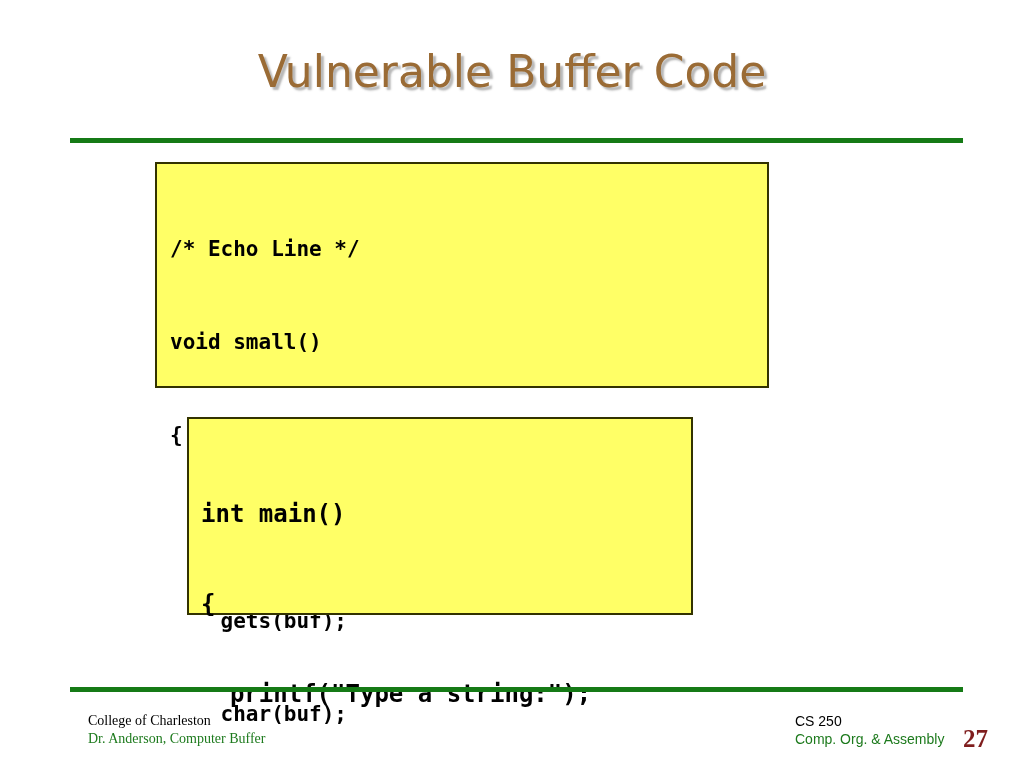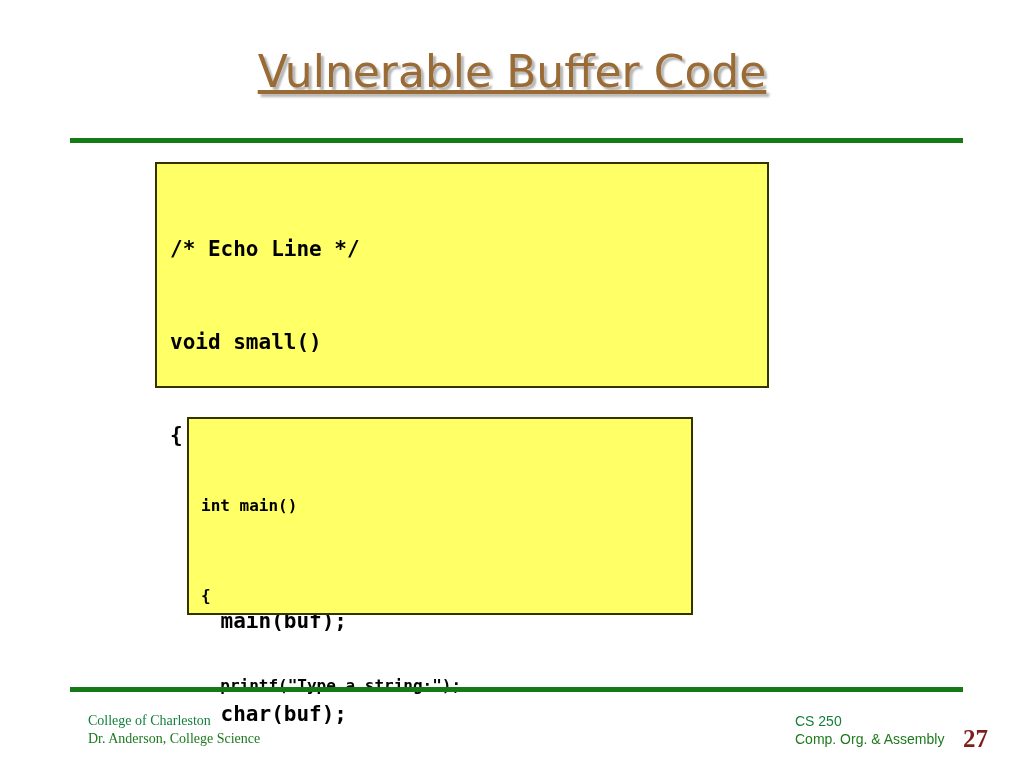--- a/index.html
+++ b/index.html
@@ -27,21 +27,20 @@
     top: 46px;
     width: 1024px;
     text-align: center;
     font-family: "DejaVu Sans", sans-serif;
     font-size: 44px;
     font-weight: 400;
     letter-spacing: 0px;
     color: #9a6b35;
     text-shadow: 3px 3px 2px rgba(170,170,170,0.85);
     white-space: nowrap;
-    text-decoration: underline;
   }
 
   
   .rule {
     position: absolute;
     left: 70px;
     width: 893px;
     height: 5px;
     background: #157a16;
   }
@@ -66,23 +65,23 @@
     height: 226px;
     font-size: 21px;
     line-height: 31px;
     padding: 8px 0 0 13px;
   }
   .code-box-2 {
     left: 187px;
     top: 417px;
     width: 506px;
     height: 198px;
-    font-size: 16px;
+    font-size: 24px;
     line-height: 30px;
-    padding: 12px 0 0 12px;
+    padding: 20px 0 0 12px;
   }
   .code-line {
     white-space: pre;
   }
 
   
   .footer-left {
     position: absolute;
     left: 88px;
     top: 712px;
@@ -91,21 +90,21 @@
     line-height: 18px;
   }
   .footer-right {
     position: absolute;
     left: 795px;
     top: 712px;
     font-family: Liberation Sans, sans-serif;
     font-size: 14px;
     line-height: 18px;
   }
-  .footer-line-1 { color: #15803d; }
+  .footer-line-1 { color: #000000; }
   .footer-line-2 { color: #1d7a1d; }
 
   .page-number {
     position: absolute;
     left: 963px;
     top: 725px;
     font-family: "Liberation Serif", serif;
     font-size: 25px;
     font-weight: bold;
     color: #7f1d1d;
@@ -119,39 +118,39 @@
 
   <div class="slide-title">Vulnerable Buffer Code</div>
 
   <div class="rule rule-top"></div>
 
   <div class="code-box code-box-1">
     <div class="code-line">/* Echo Line */</div>
     <div class="code-line">void small()</div>
     <div class="code-line">{</div>
     <div class="code-line">    char buf[4];  /* Way too small! */</div>
-    <div class="code-line">    main(buf);</div>
+    <div class="code-line">    gets(buf);</div>
     <div class="code-line">    char(buf);</div>
     
   </div>
 
   <div class="code-box code-box-2">
     <div class="code-line">int main()</div>
     <div class="code-line">{</div>
     <div class="code-line">  printf("Type a string:");</div>
     <div class="code-line">  echo();</div>
     
     
   </div>
 
   <div class="rule rule-bottom"></div>
 
   <div class="footer-left">
     <div class="footer-line-1">College of Charleston</div>
-    <div class="footer-line-2">Dr. Anderson, College Science</div>
+    <div class="footer-line-2">Dr. Anderson, Computer Buffer</div>
   </div>
 
   <div class="footer-right">
     <div class="footer-line-1">CS 250</div>
     <div class="footer-line-2">Comp. Org. &amp; Assembly</div>
   </div>
 
   <div class="page-number">27</div>
 
 </div>

